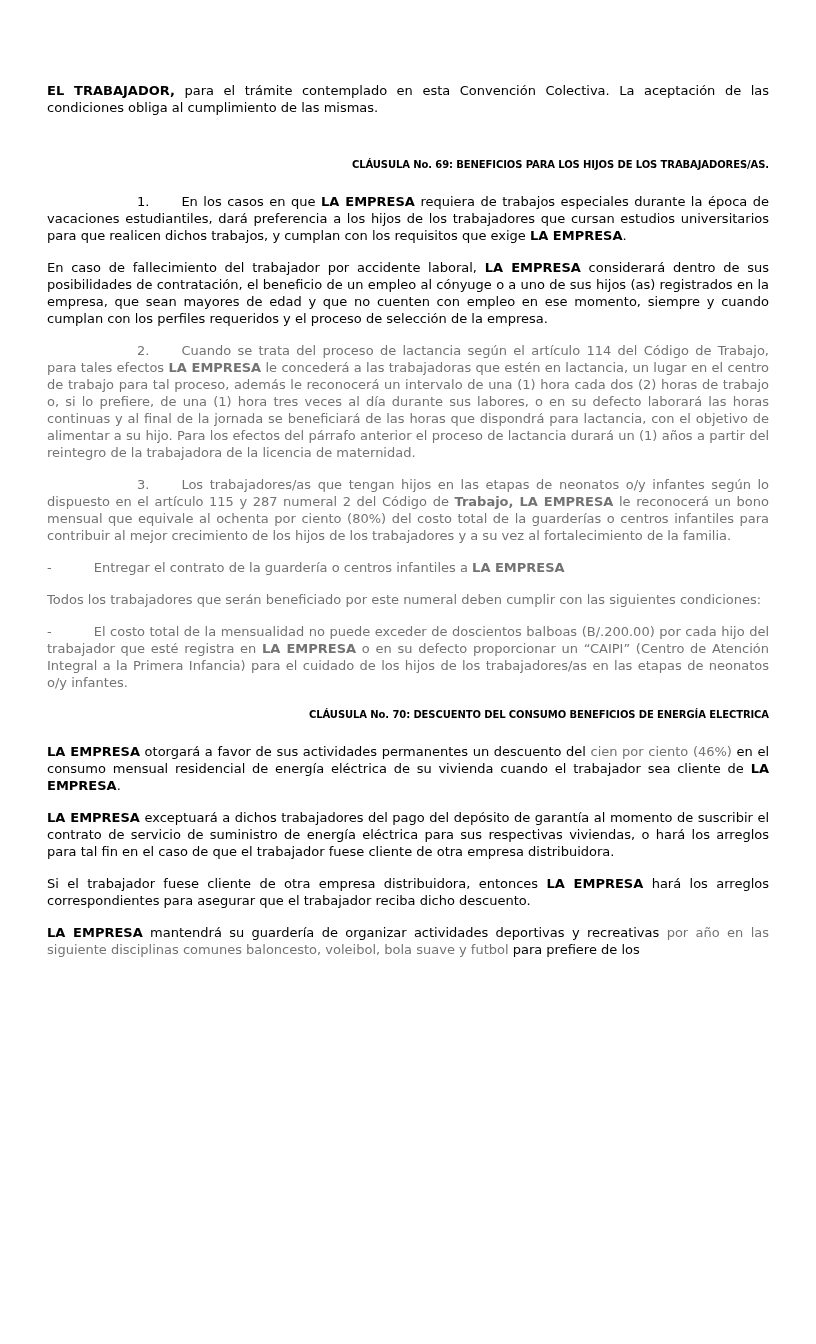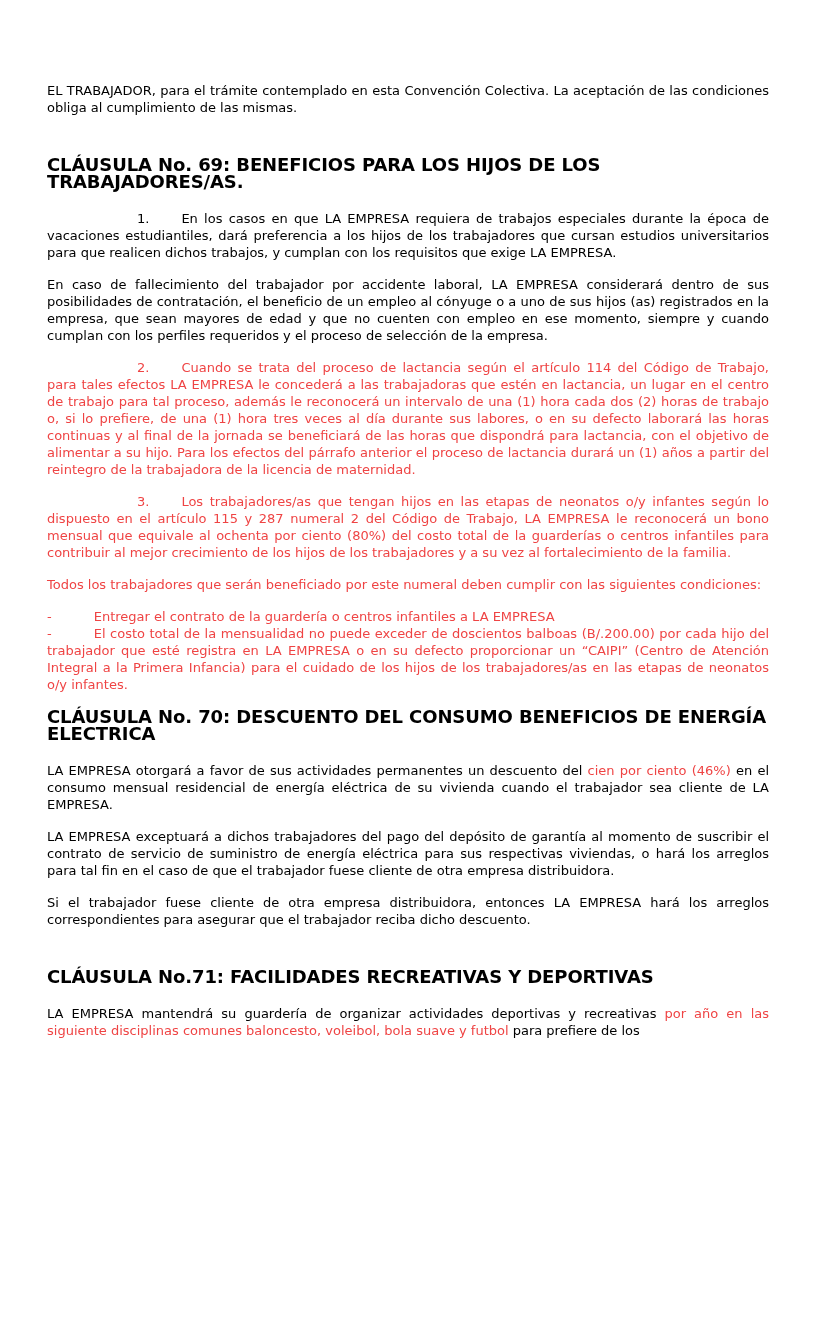--- a/index.html
+++ b/index.html
@@ -23,46 +23,45 @@
     line-height: 17px;
     color: #000000;
     background: #ffffff;
   }
   .block { margin: 0 0 15px 0; }
   .paragraph, .numbered, .bullet {
     text-align: justify;
   }
   .heading {
     font-weight: bold;
-    font-size: 18px;
-    text-align: left;
+    font-size: 10px;
+    text-align: right;
     margin: 40px 0 20px 0;
     letter-spacing: -0.1px;
   }
   .heading:first-of-type { margin-top: 36px; }
   .bullet { margin-bottom: 0; }
   .bullet + .block:not(.bullet) { margin-top: 15px; }
-  .blu { color: #ef4444; }
-  .bld { font-weight: normal; }
+  .blu { color: #737373; }
+  .bld { font-weight: bold; }
   .num-indent { display: inline-block; width: 90px; }
   .num-gap { display: inline-block; width: 32px; }
   .bullet-gap { display: inline-block; width: 42px; }
 </style>
 </head>
 <body>
 
 <div class="page">
     <div class="block paragraph"><span class="bld ">EL TRABAJADOR,</span><span> para el trámite contemplado en esta Convención Colectiva. La aceptación de las condiciones obliga al cumplimiento de las mismas.</span></div>
     <div class="block heading"><span>CLÁUSULA No. 69: BENEFICIOS PARA LOS HIJOS DE LOS TRABAJADORES/AS.</span></div>
     <div class="block numbered"><span class="num-indent"></span><span class="num">1.</span><span class="num-gap"></span><span>En los casos en que </span><span class="bld ">LA EMPRESA</span><span> requiera de trabajos especiales durante la época de vacaciones estudiantiles, dará preferencia a los hijos de los trabajadores que cursan estudios universitarios para que realicen dichos trabajos, y cumplan con los requisitos que exige </span><span class="bld ">LA EMPRESA</span><span>.</span></div>
     <div class="block paragraph"><span>En caso de fallecimiento del trabajador por accidente laboral, </span><span class="bld ">LA EMPRESA</span><span> considerará dentro de sus posibilidades de contratación, el beneficio de un empleo al cónyuge o a uno de sus hijos (as) registrados en la empresa, que sean mayores de edad y que no cuenten con empleo en ese momento, siempre y cuando cumplan con los perfiles requeridos y el proceso de selección de la empresa.</span></div>
     <div class="block numbered blu"><span class="num-indent"></span><span class="num">2.</span><span class="num-gap"></span><span>Cuando se trata del proceso de lactancia según el artículo 114 del Código de Trabajo, para tales efectos </span><span class="bld ">LA EMPRESA</span><span> le concederá a las trabajadoras que estén en lactancia, un lugar en el centro de trabajo para tal proceso, además le reconocerá un intervalo de una (1) hora cada dos (2) horas de trabajo o, si lo prefiere, de una (1) hora tres veces al día durante sus labores, o en su defecto laborará las horas continuas y al final de la jornada se beneficiará de las horas que dispondrá para lactancia, con el objetivo de alimentar a su hijo. Para los efectos del párrafo anterior el proceso de lactancia durará un (1) años a partir del reintegro de la trabajadora de la licencia de maternidad.</span></div>
     <div class="block numbered blu"><span class="num-indent"></span><span class="num">3.</span><span class="num-gap"></span><span>Los trabajadores/as que tengan hijos en las etapas de neonatos o/y infantes según lo dispuesto en el artículo 115 y 287 numeral 2 del Código de </span><span class="bld ">Trabajo, LA EMPRESA</span><span> le reconocerá un bono mensual que equivale al ochenta por ciento (80%) del costo total de la guarderías o centros infantiles para contribuir al mejor crecimiento de los hijos de los trabajadores y a su vez al fortalecimiento de la familia.</span></div>
+    <div class="block bullet blu"><span class="marker">-</span><span class="bullet-gap"></span><span>Entregar el contrato de la guardería o centros infantiles a </span><span class="bld ">LA EMPRESA</span></div>
     <div class="block paragraph blu"><span>Todos los trabajadores que serán beneficiado por este numeral deben cumplir con las siguientes condiciones:</span></div>
-    <div class="block bullet blu"><span class="marker">-</span><span class="bullet-gap"></span><span>Entregar el contrato de la guardería o centros infantiles a </span><span class="bld ">LA EMPRESA</span></div>
     <div class="block bullet blu"><span class="marker">-</span><span class="bullet-gap"></span><span>El costo total de la mensualidad no puede exceder de doscientos balboas (B/.200.00) por cada hijo del trabajador que esté registra en </span><span class="bld ">LA EMPRESA</span><span> o en su defecto proporcionar un “CAIPI” (Centro de Atención Integral a la Primera Infancia) para el cuidado de los hijos de los trabajadores/as en las etapas de neonatos o/y infantes.</span></div>
     <div class="block heading"><span>CLÁUSULA No. 70: DESCUENTO DEL CONSUMO BENEFICIOS DE ENERGÍA ELECTRICA</span></div>
     <div class="block paragraph"><span class="bld ">LA EMPRESA</span><span> otorgará a favor de sus actividades permanentes un descuento del </span><span class="blu">cien por ciento (46%)</span><span> en el consumo mensual residencial de energía eléctrica de su vivienda cuando el trabajador sea cliente de </span><span class="bld ">LA EMPRESA</span><span>.</span></div>
     <div class="block paragraph"><span class="bld ">LA EMPRESA</span><span> exceptuará a dichos trabajadores del pago del depósito de garantía al momento de suscribir el contrato de servicio de suministro de energía eléctrica para sus respectivas viviendas, o hará los arreglos para tal fin en el caso de que el trabajador fuese cliente de otra empresa distribuidora.</span></div>
     <div class="block paragraph"><span>Si el trabajador fuese cliente de otra empresa distribuidora, entonces </span><span class="bld ">LA EMPRESA</span><span> hará los arreglos correspondientes para asegurar que el trabajador reciba dicho descuento.</span></div>
-    <div class="block heading"><span>CLÁUSULA No.71: FACILIDADES RECREATIVAS Y DEPORTIVAS</span></div>
     <div class="block paragraph"><span class="bld ">LA EMPRESA</span><span> mantendrá su guardería de organizar actividades deportivas y recreativas </span><span class="blu">por año en las siguiente disciplinas comunes baloncesto, voleibol, bola suave y futbol</span><span> para prefiere de los</span></div>
   </div>
 
 </body></html>

